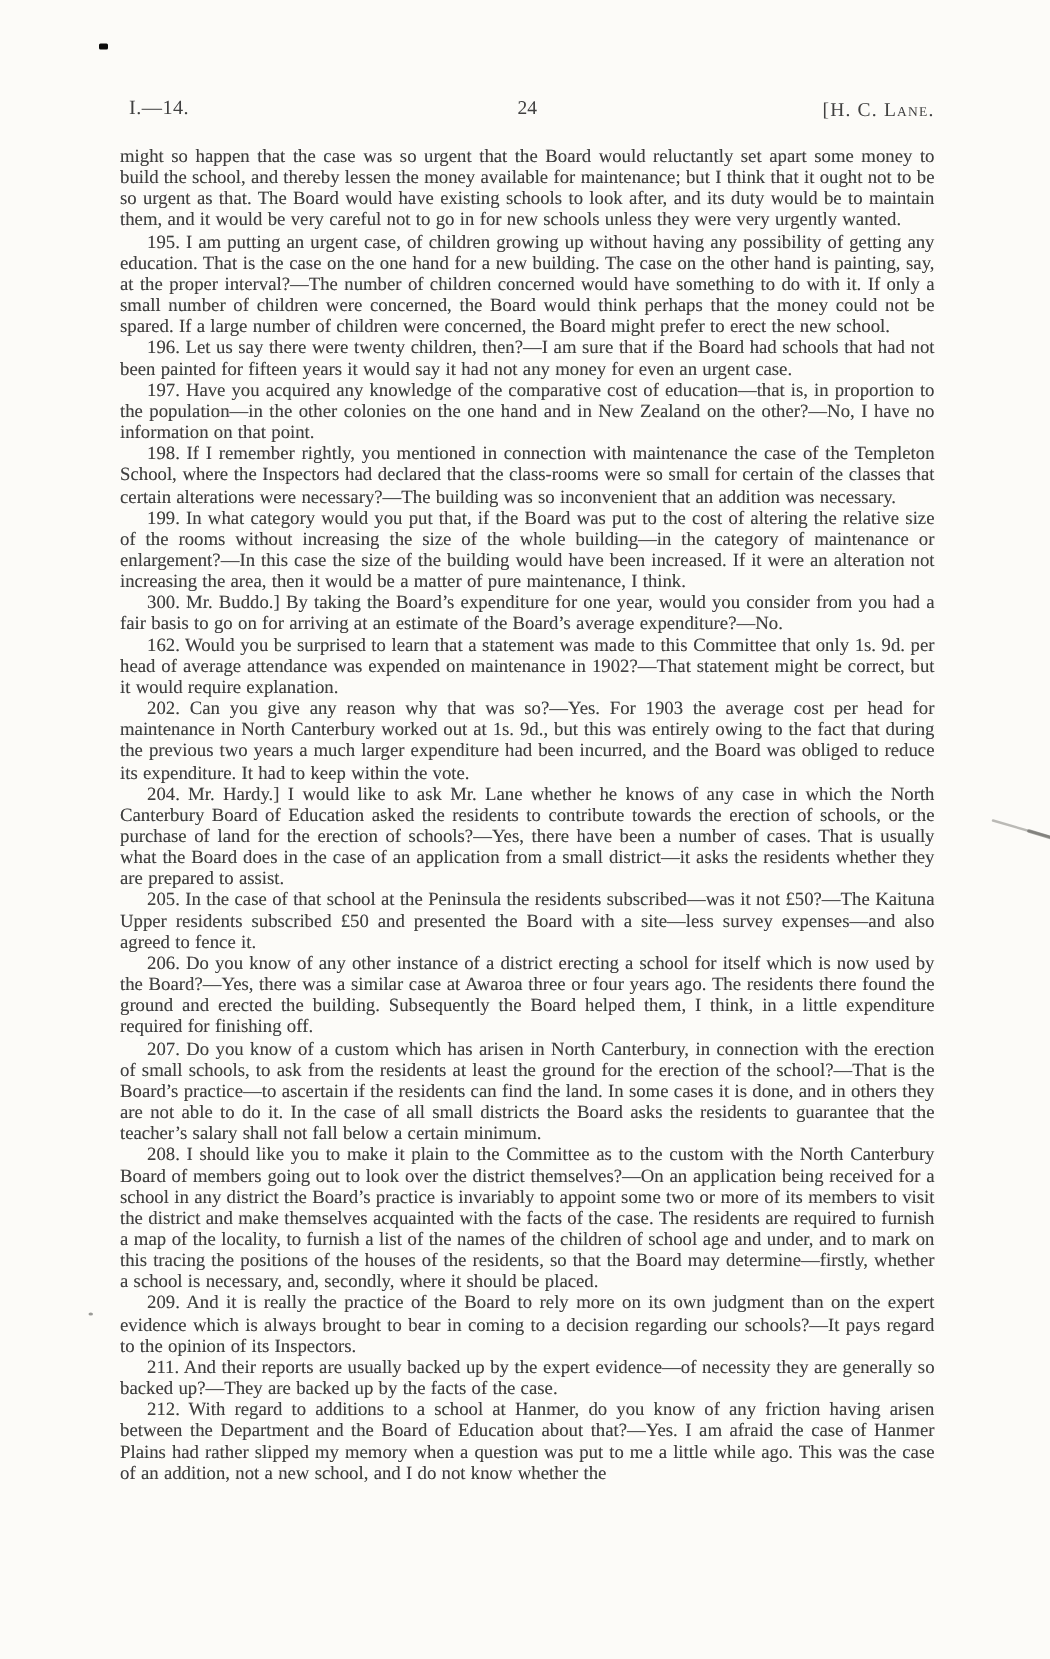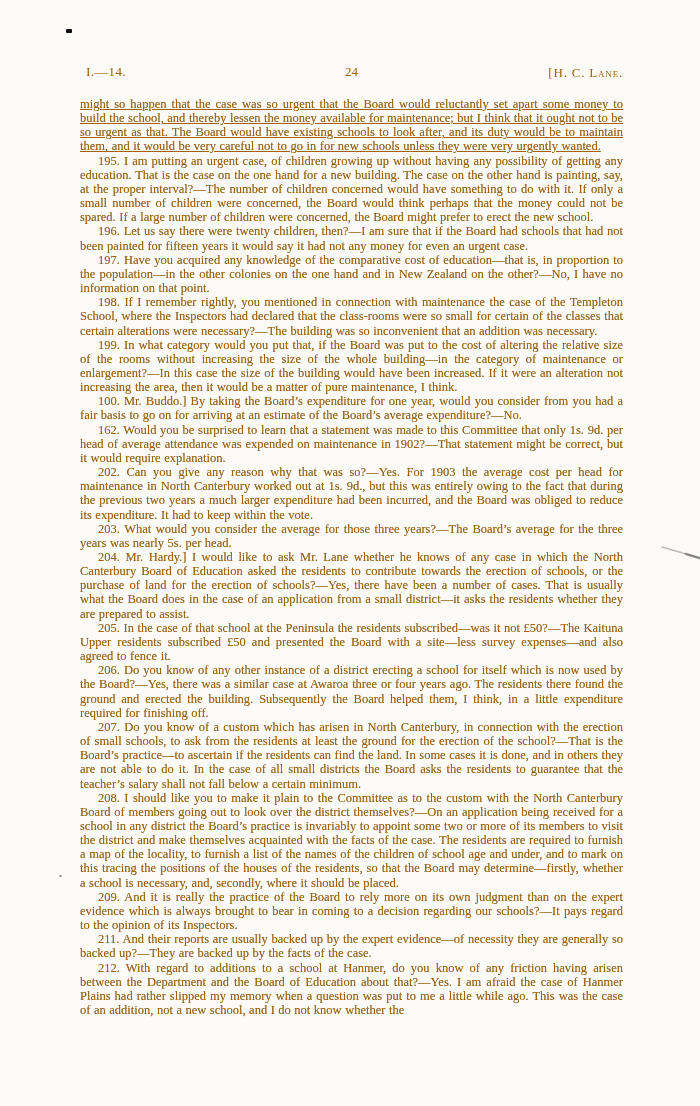--- a/index.html
+++ b/index.html
@@ -8,21 +8,21 @@
     background: #e8e8e6;
   }
   .page {
     position: relative;
     width: 700px;
     height: 1106px;
     margin: 0 auto;
     background: #fcfbf8;
     overflow: hidden;
     font-family: "Liberation Serif", "DejaVu Serif", serif;
-    color: #a16207;
+    color: #404040;
   }
   .content {
     position: absolute;
     left: 80px;
     top: 64px;
     width: 543px;
   }
   .header-row {
     position: relative;
     height: 18px;
@@ -58,21 +58,20 @@
     text-align: justify;
     text-shadow: 0 0 0.3px rgba(20, 20, 20, 0.35);
     word-spacing: 0.4px;
   }
   .para {
     margin: 0;
     text-indent: 18px;
   }
   .para.continuation {
     text-indent: 0;
-    text-decoration: underline;
   }
   .speaker {
   }
   .ink-dot {
     position: absolute;
     left: 66px;
     top: 29px;
     width: 6px;
     height: 4px;
     background: #0c0c0c;
@@ -117,24 +116,23 @@
       <span class="header-right">[H. C. Lane.</span>
     </div>
 
     <div class="body-text">
       <p class="para continuation"><span class="num"></span> <span class="speaker"></span> <span>might so happen that the case was so urgent that the Board would reluctantly set apart some money to build the school, and thereby lessen the money available for maintenance; but I think that it ought not to be so urgent as that. The Board would have existing schools to look after, and its duty would be to maintain them, and it would be very careful not to go in for new schools unless they were very urgently wanted.</span></p>
       <p class="para"><span class="num">195.</span> <span class="speaker"></span> <span>I am putting an urgent case, of children growing up without having any possibility of getting any education. That is the case on the one hand for a new building. The case on the other hand is painting, say, at the proper interval?—The number of children concerned would have something to do with it. If only a small number of children were concerned, the Board would think perhaps that the money could not be spared. If a large number of children were concerned, the Board might prefer to erect the new school.</span></p>
       <p class="para"><span class="num">196.</span> <span class="speaker"></span> <span>Let us say there were twenty children, then?—I am sure that if the Board had schools that had not been painted for fifteen years it would say it had not any money for even an urgent case.</span></p>
       <p class="para"><span class="num">197.</span> <span class="speaker"></span> <span>Have you acquired any knowledge of the comparative cost of education—that is, in proportion to the population—in the other colonies on the one hand and in New Zealand on the other?—No, I have no information on that point.</span></p>
       <p class="para"><span class="num">198.</span> <span class="speaker"></span> <span>If I remember rightly, you mentioned in connection with maintenance the case of the Templeton School, where the Inspectors had declared that the class-rooms were so small for certain of the classes that certain alterations were necessary?—The building was so inconvenient that an addition was necessary.</span></p>
       <p class="para"><span class="num">199.</span> <span class="speaker"></span> <span>In what category would you put that, if the Board was put to the cost of altering the relative size of the rooms without increasing the size of the whole building—in the category of maintenance or enlargement?—In this case the size of the building would have been increased. If it were an alteration not increasing the area, then it would be a matter of pure maintenance, I think.</span></p>
-      <p class="para"><span class="num">100.</span> <span class="speaker">Mr. Buddo.]</span> <span>By taking the Board’s expenditure for one year, would you consider from you had a fair basis to go on for arriving at an estimate of the Board’s average expenditure?—No.</span></p>
+      <p class="para"><span class="num">300.</span> <span class="speaker">Mr. Buddo.]</span> <span>By taking the Board’s expenditure for one year, would you consider from you had a fair basis to go on for arriving at an estimate of the Board’s average expenditure?—No.</span></p>
       <p class="para"><span class="num">162.</span> <span class="speaker"></span> <span>Would you be surprised to learn that a statement was made to this Committee that only 1s. 9d. per head of average attendance was expended on maintenance in 1902?—That statement might be correct, but it would require explanation.</span></p>
       <p class="para"><span class="num">202.</span> <span class="speaker"></span> <span>Can you give any reason why that was so?—Yes. For 1903 the average cost per head for maintenance in North Canterbury worked out at 1s. 9d., but this was entirely owing to the fact that during the previous two years a much larger expenditure had been incurred, and the Board was obliged to reduce its expenditure. It had to keep within the vote.</span></p>
-      <p class="para"><span class="num">203.</span> <span class="speaker"></span> <span>What would you consider the average for those three years?—The Board’s average for the three years was nearly 5s. per head.</span></p>
       <p class="para"><span class="num">204.</span> <span class="speaker">Mr. Hardy.]</span> <span>I would like to ask Mr. Lane whether he knows of any case in which the North Canterbury Board of Education asked the residents to contribute towards the erection of schools, or the purchase of land for the erection of schools?—Yes, there have been a number of cases. That is usually what the Board does in the case of an application from a small district—it asks the residents whether they are prepared to assist.</span></p>
       <p class="para"><span class="num">205.</span> <span class="speaker"></span> <span>In the case of that school at the Peninsula the residents subscribed—was it not £50?—The Kaituna Upper residents subscribed £50 and presented the Board with a site—less survey expenses—and also agreed to fence it.</span></p>
       <p class="para"><span class="num">206.</span> <span class="speaker"></span> <span>Do you know of any other instance of a district erecting a school for itself which is now used by the Board?—Yes, there was a similar case at Awaroa three or four years ago. The residents there found the ground and erected the building. Subsequently the Board helped them, I think, in a little expenditure required for finishing off.</span></p>
       <p class="para"><span class="num">207.</span> <span class="speaker"></span> <span>Do you know of a custom which has arisen in North Canterbury, in connection with the erection of small schools, to ask from the residents at least the ground for the erection of the school?—That is the Board’s practice—to ascertain if the residents can find the land. In some cases it is done, and in others they are not able to do it. In the case of all small districts the Board asks the residents to guarantee that the teacher’s salary shall not fall below a certain minimum.</span></p>
       <p class="para"><span class="num">208.</span> <span class="speaker"></span> <span>I should like you to make it plain to the Committee as to the custom with the North Canterbury Board of members going out to look over the district themselves?—On an application being received for a school in any district the Board’s practice is invariably to appoint some two or more of its members to visit the district and make themselves acquainted with the facts of the case. The residents are required to furnish a map of the locality, to furnish a list of the names of the children of school age and under, and to mark on this tracing the positions of the houses of the residents, so that the Board may determine—firstly, whether a school is necessary, and, secondly, where it should be placed.</span></p>
       <p class="para"><span class="num">209.</span> <span class="speaker"></span> <span>And it is really the practice of the Board to rely more on its own judgment than on the expert evidence which is always brought to bear in coming to a decision regarding our schools?—It pays regard to the opinion of its Inspectors.</span></p>
       <p class="para"><span class="num">211.</span> <span class="speaker"></span> <span>And their reports are usually backed up by the expert evidence—of necessity they are generally so backed up?—They are backed up by the facts of the case.</span></p>
       <p class="para"><span class="num">212.</span> <span class="speaker"></span> <span>With regard to additions to a school at Hanmer, do you know of any friction having arisen between the Department and the Board of Education about that?—Yes. I am afraid the case of Hanmer Plains had rather slipped my memory when a question was put to me a little while ago. This was the case of an addition, not a new school, and I do not know whether the</span></p>
     </div>
 

